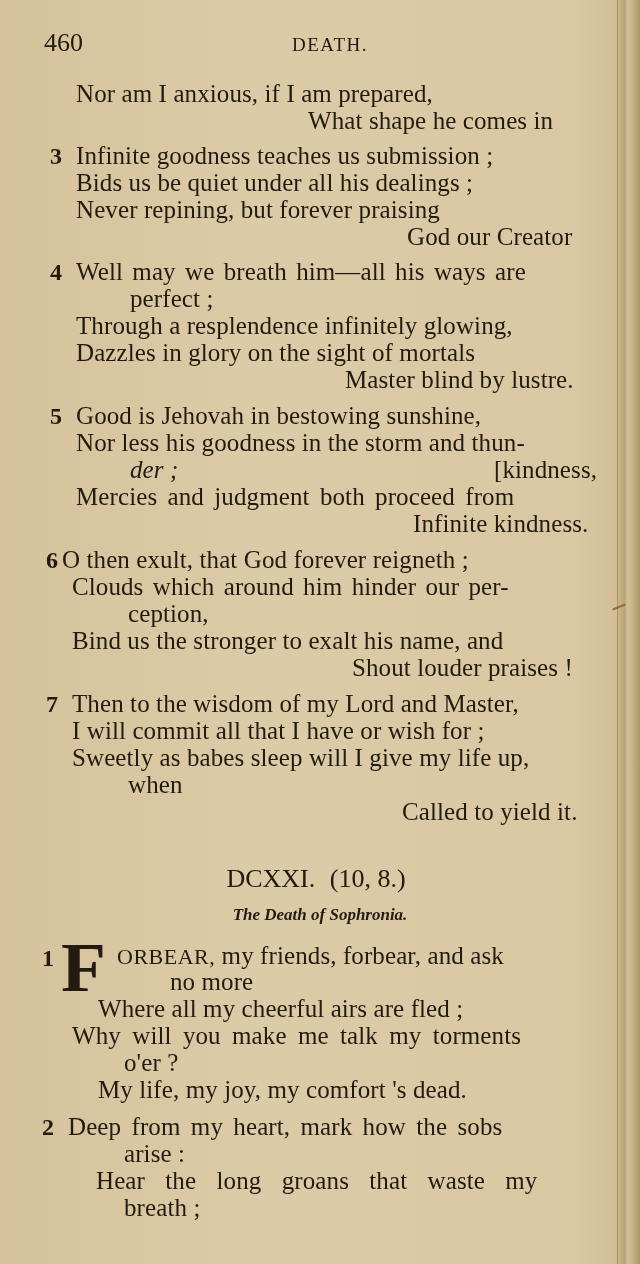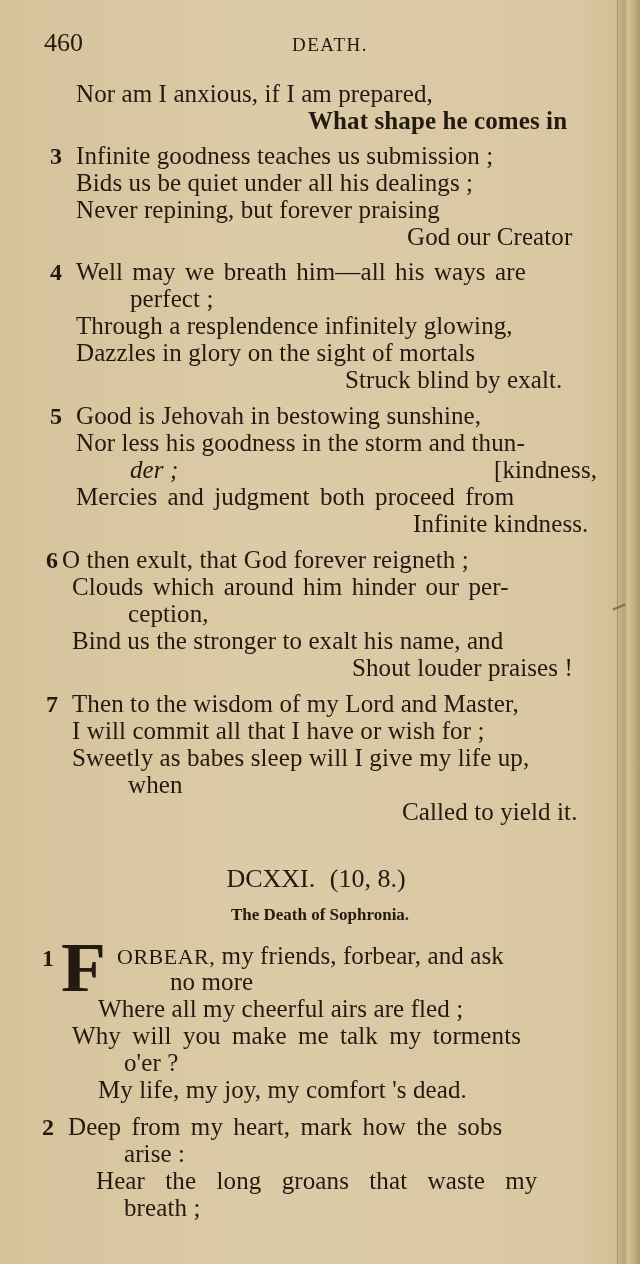--- a/index.html
+++ b/index.html
@@ -61,20 +61,21 @@
       text-align: center;
       font-size: 26px;
       line-height: 30px;
     }
     .hymn-title {
       position: absolute;
       left: 0; width: 640px;
       top: 904px;
       text-align: center;
       font-size: 17px;
+      font-style: italic;
       font-weight: bold;
       line-height: 22px;
     }
     .dropcap {
       position: absolute;
       left: 62px; top: 938px;
       font-size: 70px;
       line-height: 60px;
       font-weight: bold;
       transform: scaleX(1.05);
@@ -97,34 +98,34 @@
 <body>
 
 <div class="page">
   <div class="gutter"></div>
   <div class="speck"></div>
 
   <div class="header-page-num">460</div>
   <div class="header-title">DEATH.</div>
 
   <div class="line" style="left:76px; top:80px;">Nor am I anxious, if I am prepared,</div>
-  <div class="line" style="left:308px; top:107px;font-weight:bold;">What shape he comes in</div>
+  <div class="line" style="left:308px; top:107px;">What shape he comes in</div>
 
   <div class="num" style="left:50px; top:142px;">3</div>
   <div class="line" style="left:76px; top:142px;">Infinite goodness teaches us submission ;</div>
   <div class="line" style="left:76px; top:169px;">Bids us be quiet under all his dealings ;</div>
   <div class="line" style="left:76px; top:196px;">Never repining, but forever praising</div>
   <div class="line" style="left:407px; top:223px;">God our Creator</div>
 
   <div class="num" style="left:50px; top:258px;">4</div>
   <div class="line" style="left:76px; top:258px; word-spacing:3px;">Well may we breath him—all his ways are</div>
   <div class="line" style="left:130px; top:285px;">perfect ;</div>
   <div class="line" style="left:76px; top:312px;">Through a resplendence infinitely glowing,</div>
   <div class="line" style="left:76px; top:339px;">Dazzles in glory on the sight of mortals</div>
-  <div class="line" style="left:345px; top:366px;">Struck blind by exalt.</div>
+  <div class="line" style="left:345px; top:366px;">Master blind by lustre.</div>
 
   <div class="num" style="left:50px; top:402px;">5</div>
   <div class="line" style="left:76px; top:402px;">Good is Jehovah in bestowing sunshine,</div>
   <div class="line" style="left:76px; top:429px;">Nor less his goodness in the storm and thun-</div>
   <div class="line" style="left:130px; top:456px;font-style:italic;">der ;</div>
   <div class="line" style="left:494px; top:456px;">[kindness,</div>
   <div class="line" style="left:76px; top:483px; word-spacing:4px;">Mercies and judgment both proceed from</div>
   <div class="line" style="left:413px; top:510px;">Infinite kindness.</div>
 
   <div class="num" style="left:46px; top:546px;">6</div>

